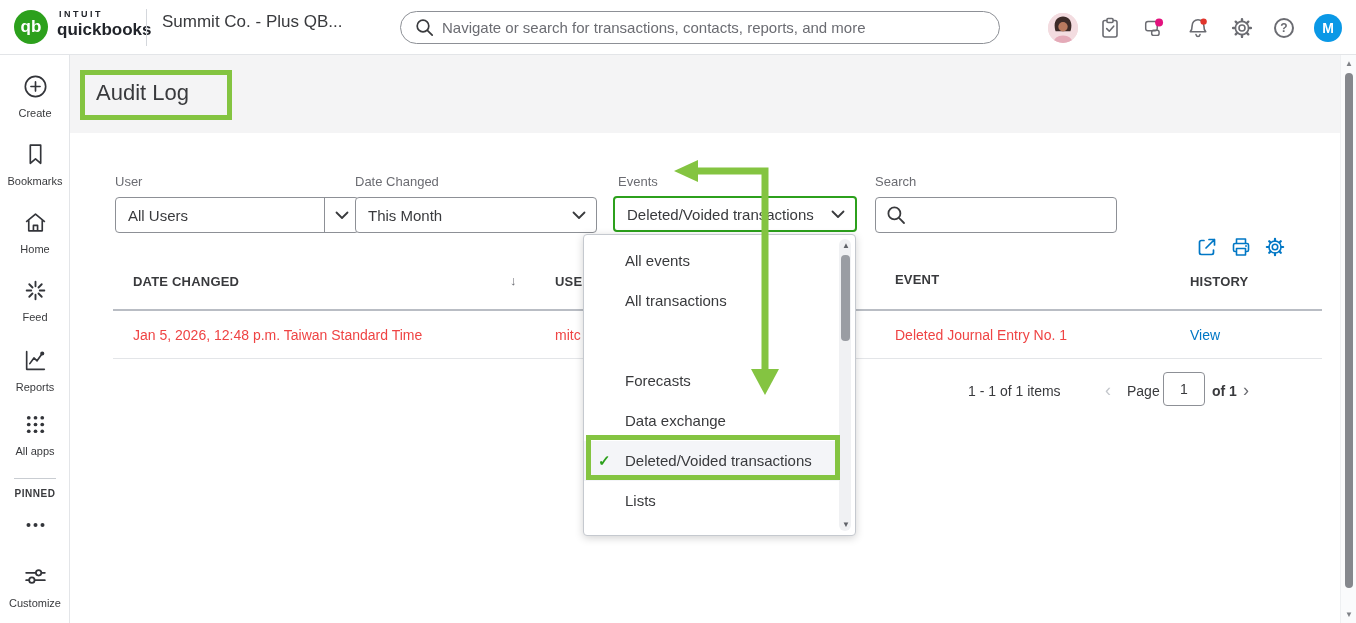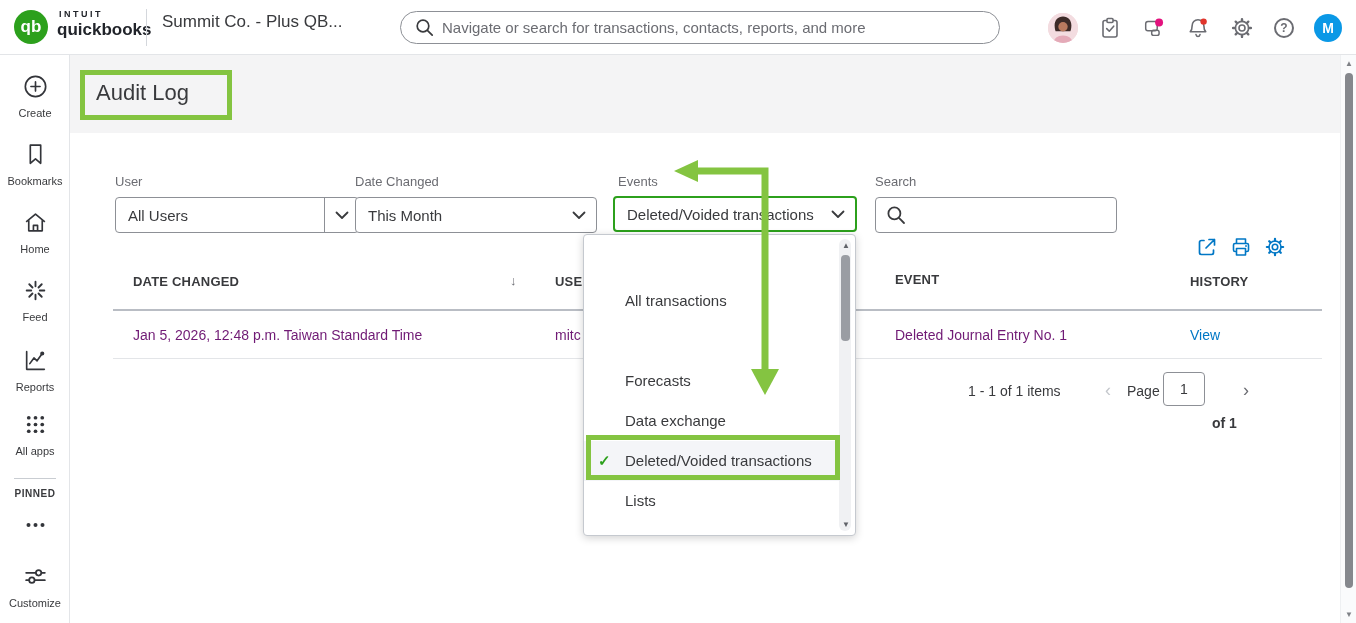--- a/index.html
+++ b/index.html
@@ -63,31 +63,31 @@
                 display:flex; align-items:center; padding-left:10px; gap:8px; }
   .search-box input { border:none; outline:none; flex:1; font-size:15px; width:100%;
                       font-family:"Liberation Sans",sans-serif; }
   
   .report-icons { position:absolute; left:1196px; top:236px; display:flex; gap:12px; color:#0077c5; }
   .report-icons .rico { width:22px; height:22px; display:flex; align-items:center; justify-content:center; }
   
   .th { position:absolute; font-size:13px; font-weight:bold; color:#393a3d; letter-spacing:.2px; }
   .sort-ind { position:absolute; left:510px; top:273px; font-size:13px; color:#6b6c72; }
   .thead-line { position:absolute; left:113px; top:309px; width:1209px; height:2px; background:#b9bdc4; }
-  .td { position:absolute; font-size:14px; color:#701a75; }
+  .td { position:absolute; font-size:14px; color:#ef4444; }
   .row-line { position:absolute; left:113px; top:358px; width:1209px; height:1px; background:#e3e5e8; }
   .link { color:#0077c5; cursor:pointer; }
   
   .pag-summary { position:absolute; left:968px; top:383px; font-size:14px; color:#393a3d; }
   .pag-prev { position:absolute; left:1105px; top:380px; font-size:18px; color:#c4c7cc; }
   .pag-label { position:absolute; left:1127px; top:383px; font-size:14px; }
   .pag-input { position:absolute; left:1163px; top:372px; width:42px; height:34px; border:1px solid #8d9096;
                border-radius:4px; text-align:center; font-size:14px; color:#393a3d; outline:none;
                font-family:"Liberation Sans",sans-serif; }
-  .pag-of { position:absolute; left:1212px; top:383px; font-size:14px; font-weight:bold;margin-top:32px; }
+  .pag-of { position:absolute; left:1212px; top:383px; font-size:14px; font-weight:bold; }
   .pag-next { position:absolute; left:1243px; top:380px; font-size:18px; color:#6b6c72; }
   
   .dropdown { position:absolute; left:583px; top:234px; width:273px; height:302px; background:#fff;
               border:1px solid #c5c9cf; border-radius:4px; box-shadow:0 2px 8px rgba(0,0,0,.18);
               overflow:hidden; z-index:30; }
   .dd-item { position:absolute; left:0; width:256px; height:40px; line-height:40px; padding-left:41px;
              font-size:15px; color:#393a3d; white-space:nowrap; }
   .dd-item.sel { background:#f4f5f8; }
   .dd-check { position:absolute; left:14px; top:0; color:#2ca01c; font-weight:bold; }
   .dd-track { position:absolute; right:4px; top:4px; bottom:4px; width:12px; background:#f0f1f3; border-radius:6px; }
@@ -336,20 +336,21 @@
 <div class="row-line"></div>
 
 <span class="pag-summary">1 - 1 of 1 items</span>
 <span class="pag-prev">‹</span>
 <span class="pag-label">Page</span>
 <input class="pag-input" value="1" style="">
 <span class="pag-of">of 1</span>
 <span class="pag-next">›</span>
 
 <div class="dropdown">
+  <div class="dd-item" style="top:6px">All events</div>
   <div class="dd-item" style="top:46px">All transactions</div>
   <div class="dd-item" style="top:126px">Forecasts</div>
   <div class="dd-item" style="top:166px">Data exchange</div>
   <div class="dd-item sel" style="top:206px">
     <span class="dd-check">✓</span>
     <span>Deleted/Voided transactions</span>
   </div>
   <div class="dd-item" style="top:246px">Lists</div>
   <div class="dd-item" style="top:286px">Provisioning changes</div>
   <div class="dd-track"></div>

